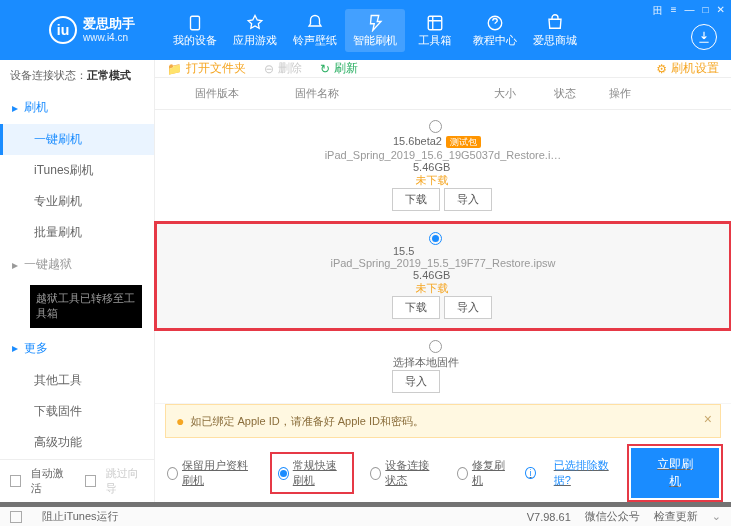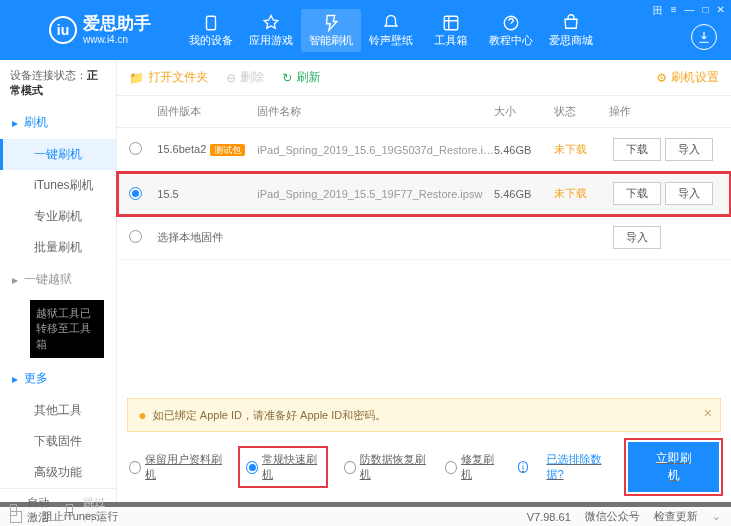--- a/index.html
+++ b/index.html
@@ -1,21 +1,21 @@
 <!DOCTYPE html>
 <html><head>
 <meta charset="utf-8">
 <style>
 * { margin: 0; padding: 0; box-sizing: border-box; font-family: "Microsoft YaHei", sans-serif; }
 body { width: 731px; height: 526px; background: #fff; font-size: 12px; color: #333; overflow: hidden; }
 .titlebar { height: 60px; background: #1a8cff; display: flex; align-items: center; padding: 0 10px; color: #fff; position: relative; }
 .logo { display: flex; align-items: center; gap: 6px; margin-left: 39px; }
 .logo-icon { width: 28px; height: 28px; border: 2px solid #fff; border-radius: 50%; display: flex; align-items: center; justify-content: center; font-weight: bold; font-size: 14px; }
 .logo-text { display: flex; flex-direction: column; line-height: 1.2; }
-.logo-title { font-size: 17px; font-weight: bold; }
+.logo-title { font-size: 13px; font-weight: bold; }
 .logo-url { font-size: 10px; opacity: .9; }
 .nav { display: flex; margin-left: 30px; gap: 0; }
 .nav-item { width: 60px; display: flex; flex-direction: column; align-items: center; gap: 0; padding: 4px 0; cursor: pointer; font-size: 11px; }
 .nav-item.active { background: rgba(255,255,255,.18); border-radius: 3px; }
 .nav-icon { width: 20px; height: 20px; display: flex; align-items: center; justify-content: center; }
 .win-ctrl { position: absolute; top: 4px; right: 6px; display: flex; gap: 8px; font-size: 10px; opacity: .9; }
 .win-ctrl span { cursor: pointer; }
 .circle-btn { position: absolute; right: 14px; bottom: 10px; width: 26px; height: 26px; border: 1.5px solid #fff; border-radius: 50%; display: flex; align-items: center; justify-content: center; cursor: pointer; }
 .main { display: flex; height: 442px; }
 .sidebar { width: 155px; background: #fff; border-right: 1px solid #eee; display: flex; flex-direction: column; }
@@ -34,21 +34,21 @@
 .tb-item.orange { color: #f5a623; }
 .tb-item.disabled { color: #ccc; }
 .tb-right { margin-left: auto; color: #f5a623; display: flex; align-items: center; gap: 4px; cursor: pointer; }
 .table-head { display: flex; padding: 8px 12px; font-size: 11px; color: #888; border-bottom: 1px solid #eee; }
 .col-radio { width: 28px; }
 .col-ver { width: 100px; }
 .col-name { flex: 1; }
 .col-size { width: 60px; }
 .col-status { width: 55px; }
 .col-ops { width: 110px; text-align: left; }
-.table-row { display: flex; align-items: center; padding: 10px 12px; font-size: 11px; color: #666; border-bottom: 1px solid #f5f5f5; }
+.table-row { display: flex; align-items: center; padding: 10px 12px; font-size: 11px; color: #666; border-bottom: 1px solid #f5f5f5; flex-direction: column; }
 .table-row.selected { background: #f7f7f7; outline: 3px solid #e63946; outline-offset: -2px; }
 .radio { width: 13px; height: 13px; border: 1px solid #999; border-radius: 50%; display: inline-flex; align-items: center; justify-content: center; }
 .radio.on::after { content: ""; width: 7px; height: 7px; background: #1a8cff; border-radius: 50%; }
 .radio.on { border-color: #1a8cff; }
 .beta-tag { background: #ff9500; color: #fff; font-size: 9px; padding: 1px 4px; border-radius: 2px; margin-left: 4px; }
 .status-orange { color: #f5a623; }
 .btn-sm { border: 1px solid #ccc; background: #fff; padding: 3px 12px; font-size: 11px; color: #555; cursor: pointer; margin-left: 4px; }
 .warn-bar { margin: 0 10px; background: #fff8e1; border: 1px solid #ffe0a3; padding: 8px 10px; display: flex; align-items: center; gap: 6px; font-size: 11px; color: #8a6d3b; position: relative; }
 .warn-close { position: absolute; right: 8px; top: 6px; color: #c9a96e; cursor: pointer; font-size: 14px; }
 .mode-bar { display: flex; align-items: center; padding: 10px 12px; gap: 18px; font-size: 11px; color: #666; text-decoration: underline; }
@@ -83,35 +83,35 @@
         <span>我的设备</span>
       </div>
       <div class="nav-item">
         <span class="nav-icon">
           <svg width="18" height="18" viewBox="0 0 24 24" fill="none" stroke="#fff" stroke-width="1.8">
             <path d="M12 2l3 6 6 1-4.5 4 1 6-5.5-3-5.5 3 1-6L3 9l6-1z"></path>
           </svg>
         </span>
         <span>应用游戏</span>
       </div>
+      <div class="nav-item">
+        <span class="nav-icon">
+          <svg width="18" height="18" viewBox="0 0 24 24" fill="none" stroke="#fff" stroke-width="1.8">
+            <path d="M12 2a6 6 0 016 6v5l2 3H4l2-3V8a6 6 0 016-6z"></path>
+          </svg>
+        </span>
+        <span>铃声壁纸</span>
+      </div>
       <div class="nav-item active">
         <span class="nav-icon">
           <svg width="18" height="18" viewBox="0 0 24 24" fill="none" stroke="#fff" stroke-width="1.8">
             <path d="M7 2h10l-2 8h5L9 22l2-9H6z"></path>
           </svg>
         </span>
         <span>智能刷机</span>
-      </div>
-      <div class="nav-item">
-        <span class="nav-icon">
-          <svg width="18" height="18" viewBox="0 0 24 24" fill="none" stroke="#fff" stroke-width="1.8">
-            <path d="M12 2a6 6 0 016 6v5l2 3H4l2-3V8a6 6 0 016-6z"></path>
-          </svg>
-        </span>
-        <span>铃声壁纸</span>
       </div>
       <div class="nav-item">
         <span class="nav-icon">
           <svg width="18" height="18" viewBox="0 0 24 24" fill="none" stroke="#fff" stroke-width="1.8">
             <rect x="3" y="3" width="18" height="18" rx="2"></rect>
             <path d="M3 9h18M9 3v18"></path>
           </svg>
         </span>
         <span>工具箱</span>
       </div>
@@ -249,21 +249,21 @@
         <div class="mode-opt">
           <span class="radio "></span>
           <span>保留用户资料刷机</span>
         </div>
         <div class="mode-opt highlighted">
           <span class="radio on"></span>
           <span>常规快速刷机</span>
         </div>
         <div class="mode-opt">
           <span class="radio "></span>
-          <span>防数据恢复刷机</span>
+          <span>设备连接状态</span>
         </div>
         <div class="mode-opt">
           <span class="radio "></span>
           <span>修复刷机</span>
         </div>
         <span class="info-icon">i</span>
         <span class="link-blue">已选排除数据?</span>
         <button class="flash-btn">立即刷机</button>
       </div>
   </div>

